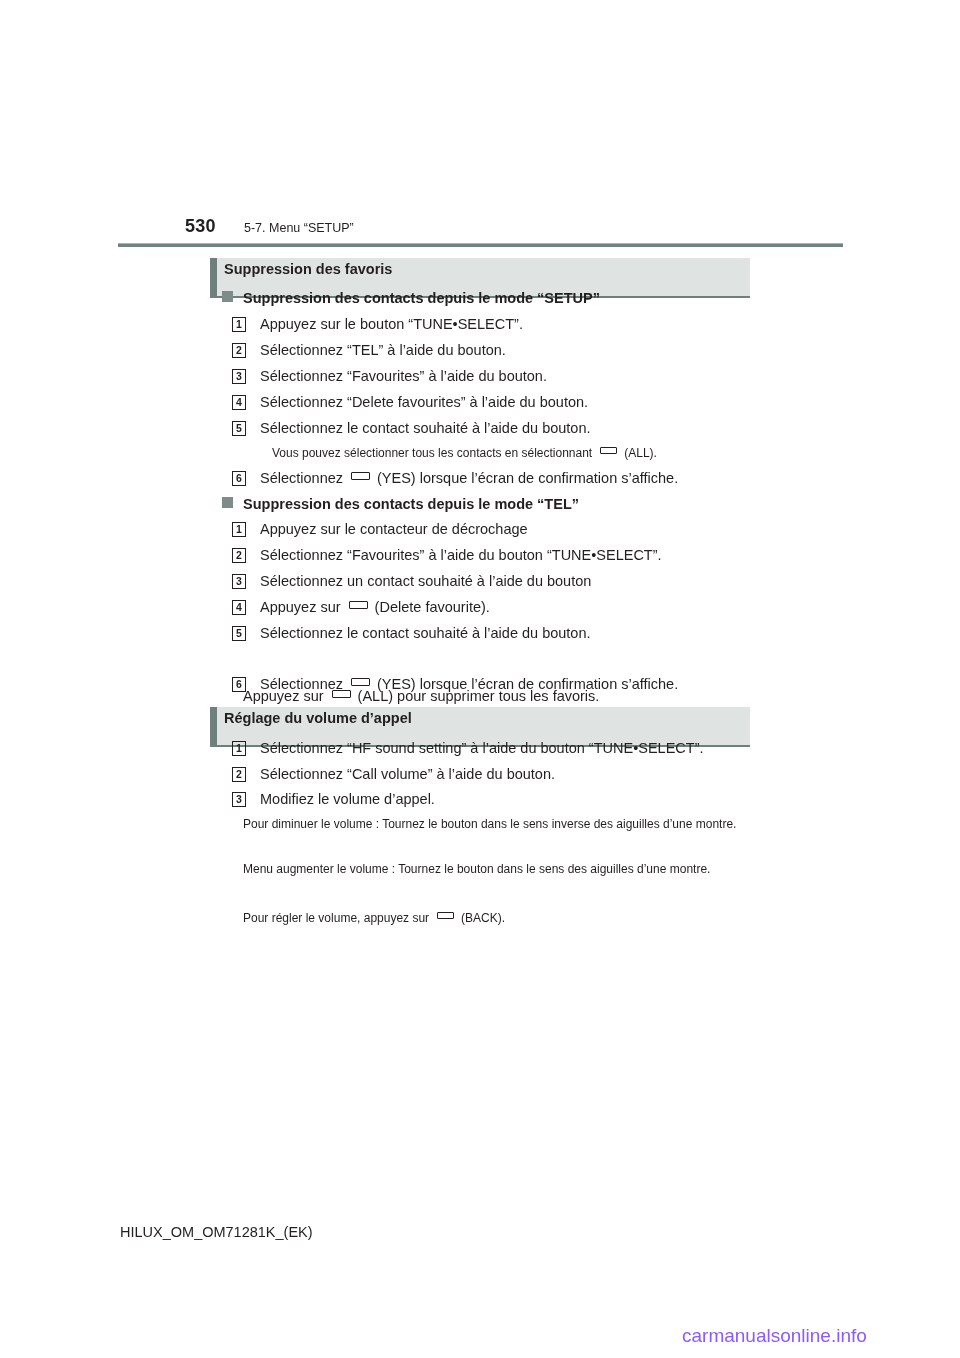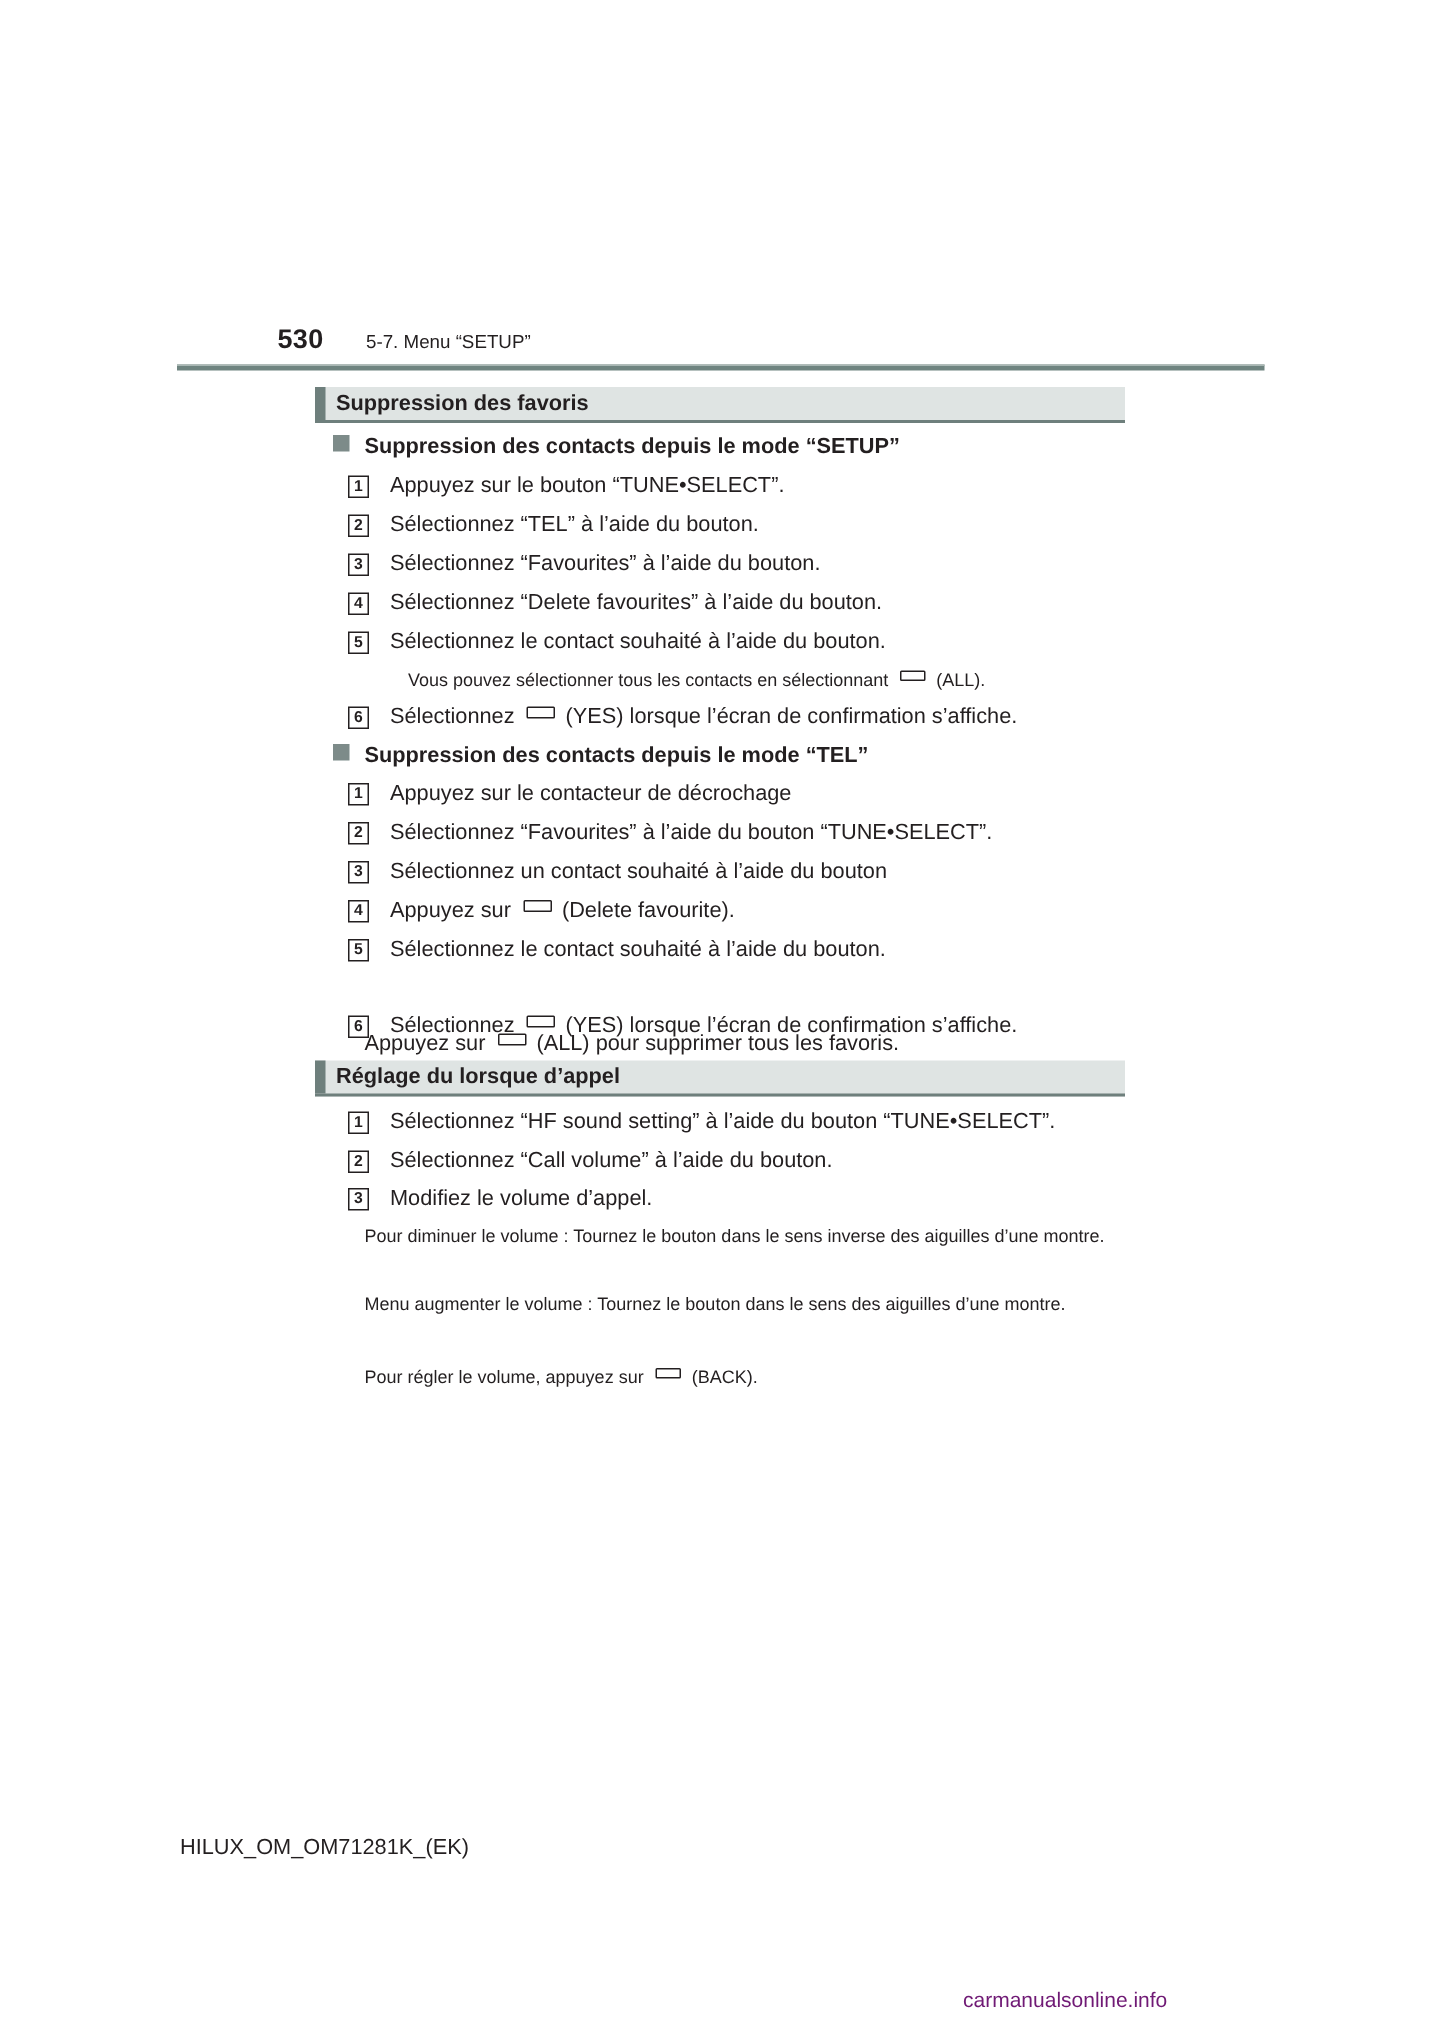--- a/index.html
+++ b/index.html
@@ -6,21 +6,21 @@
     body {
       width: 960px; height: 1358px; position: relative; overflow: hidden;
       font-family: "Liberation Sans", sans-serif; color: #231f20;
     }
     .abs { position: absolute; }
     .page-num { left: 185px; top: 216px; font-size: 18px; font-weight: bold; letter-spacing: 0.2px; }
     .chapter { left: 244px; top: 221px; font-size: 12.5px; }
     .top-rule { left: 118px; top: 243px; width: 725px; height: 3px; background: #6f8480; border-top: 1px solid #a9b7b4; }
 
     .sec-head {
-      left: 210px; width: 540px; height: 24px;
+      left: 210px; width: 540px; height: 40px;
       background: #dfe4e3; border-bottom: 2px solid #6e7f7c;
       box-sizing: border-box;
     }
     .sec-head .bar { position: absolute; left: 0; top: 0; width: 7px; height: 100%; background: #6e7f7c; }
     .sec-head .title { position: absolute; left: 14px; top: 3px; font-size: 14.5px; font-weight: bold; color: #231f20; }
 
     .subhead { left: 222px; font-size: 14.5px; font-weight: bold; }
     .subhead .sq { display: inline-block; width: 11px; height: 11px; background: #7d8b89; margin-right: 10px; vertical-align: 1px; }
 
     .step { left: 232px; font-size: 14.5px; white-space: nowrap; }
@@ -36,21 +36,21 @@
     .just { left: 243px; width: 502px; font-size: 12px; line-height: 20px; text-align: justify; text-align-last: left; }
 
     .btn-icon {
       display: inline-block; width: 17px; height: 6px;
       border: 1.5px solid #231f20; border-radius: 1px;
       vertical-align: 3px; margin: 0 7px 0 8px; box-sizing: content-box;
     }
     .note .btn-icon { width: 15px; height: 5px; vertical-align: 3px; }
 
     .footer { left: 120px; top: 1224px; font-size: 14.5px; }
-    .watermark { left: 642px; top: 1325px; font-size: 14px; color: #701a75; }
+    .watermark { left: 682px; top: 1325px; font-size: 19px; color: #8b5cf6; }
   </style>
 </head>
 <body>
 
 <div class="abs page-num">530</div>
 <div class="abs chapter">5-7. Menu “SETUP”</div>
 <div class="abs top-rule"></div>
 
 <div class="abs sec-head" style="top:258px;">
   <div class="bar"></div>
@@ -120,21 +120,21 @@
   <span>Appuyez sur</span><span class="btn-icon"></span><span>(ALL) pour supprimer tous les favoris.</span>
 </div>
 
 <div class="abs step" style="top:676px;">
   <span class="num">6</span>
   <span class="txt"><span>Sélectionnez</span><span class="btn-icon"></span><span>(YES) lorsque l’écran de confirmation s’affiche.</span></span>
 </div>
 
 <div class="abs sec-head" style="top:707px;">
   <div class="bar"></div>
-  <div class="title">Réglage du lorsque d’appel</div>
+  <div class="title">Réglage du volume d’appel</div>
 </div>
 
 <div class="abs step" style="top:740px;">
   <span class="num">1</span>
   <span class="txt">Sélectionnez “HF sound setting” à l’aide du bouton “TUNE•SELECT”.</span>
 </div>
 <div class="abs step" style="top:766px;">
   <span class="num">2</span>
   <span class="txt">Sélectionnez “Call volume” à l’aide du bouton.</span>
 </div>

